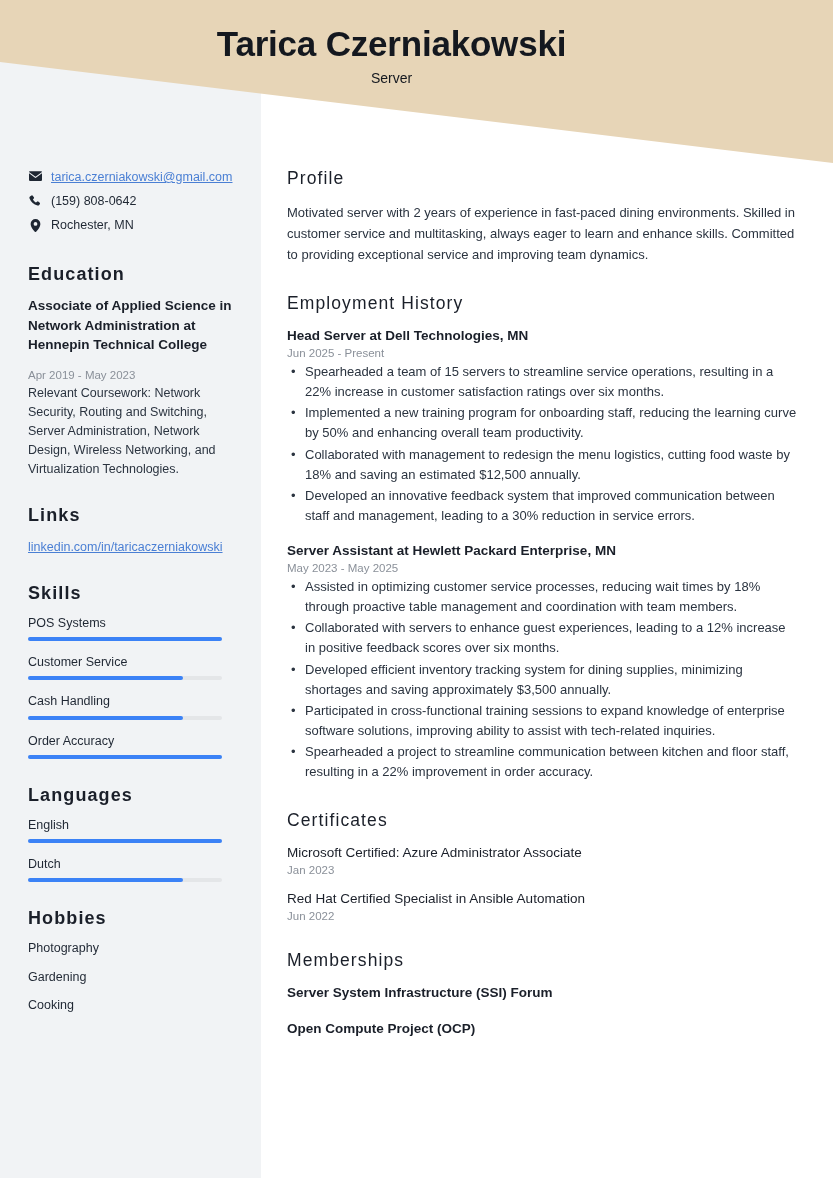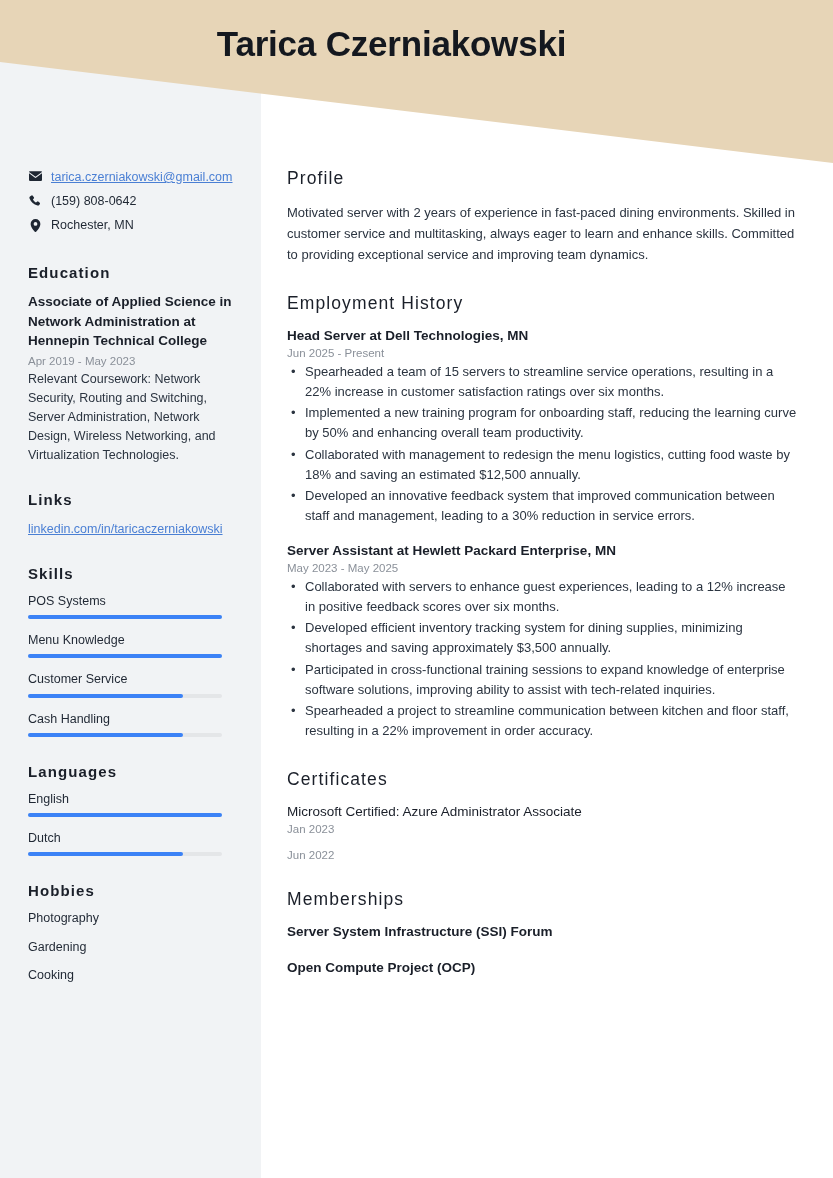--- a/index.html
+++ b/index.html
@@ -107,38 +107,38 @@
   }
   .contact-icon svg { display: block; fill: #1f2733; }
   .contact-link {
     color: #4a7fd4;
     text-decoration: underline;
     word-break: break-all;
   }
 
   
   .side-heading {
-    font-size: 15px;
+    font-size: 18px;
     font-weight: bold;
     color: #1a1f29;
     letter-spacing: 1.1px;
     margin-bottom: 11px;
   }
   .side-section { margin-bottom: 26px; }
 
   .edu-degree {
     font-size: 13.5px;
     font-weight: bold;
     color: #1a1f29;
     line-height: 1.45;
   }
   .edu-date {
     font-size: 11.5px;
     color: #8a9099;
-    margin-top: 4px;
+    margin-top: 14px;
     margin-bottom: 3px;
   }
   .edu-desc {
     font-size: 12.5px;
     color: #2b3440;
     line-height: 1.52;
   }
 
   .link-item {
     font-size: 12.5px;
@@ -255,20 +255,21 @@
 </head>
 <body>
 
 <div id="page">
 
   <div class="sidebar-bg"></div>
   <div class="header-shape"></div>
 
   <div class="header-text">
     <div class="name">Tarica Czerniakowski</div>
+    <div class="job-title">Server</div>
   </div>
 
   <div class="columns">
 
     <div class="sidebar">
 
       <div class="contact-list">
 
         <div class="contact-row">
           <span class="contact-icon">
@@ -316,35 +317,35 @@
       <div class="side-section">
         <div class="side-heading">Skills</div>
         <div>
           <div class="bar-item">
             <div class="bar-label">POS Systems</div>
             <div class="bar-track">
               <div class="bar-fill" style="width: 100%;"></div>
             </div>
           </div>
           <div class="bar-item">
-            <div class="bar-label">Menu Knowledge</div>
+            <div class="bar-label">Customer Service</div>
+            <div class="bar-track">
+              <div class="bar-fill" style="width: 80%;"></div>
+            </div>
+          </div>
+          <div class="bar-item">
+            <div class="bar-label">Cash Handling</div>
+            <div class="bar-track">
+              <div class="bar-fill" style="width: 80%;"></div>
+            </div>
+          </div>
+          <div class="bar-item">
+            <div class="bar-label">Order Accuracy</div>
             <div class="bar-track">
               <div class="bar-fill" style="width: 100%;"></div>
-            </div>
-          </div>
-          <div class="bar-item">
-            <div class="bar-label">Customer Service</div>
-            <div class="bar-track">
-              <div class="bar-fill" style="width: 80%;"></div>
-            </div>
-          </div>
-          <div class="bar-item">
-            <div class="bar-label">Cash Handling</div>
-            <div class="bar-track">
-              <div class="bar-fill" style="width: 80%;"></div>
             </div>
           </div>
         </div>
       </div>
 
       <div class="side-section">
         <div class="side-heading">Languages</div>
         <div>
           <div class="bar-item">
             <div class="bar-label">English</div>
@@ -390,35 +391,37 @@
             <li>Implemented a new training program for onboarding staff, reducing the learning curve by 50% and enhancing overall team productivity.</li>
             <li>Collaborated with management to redesign the menu logistics, cutting food waste by 18% and saving an estimated $12,500 annually.</li>
             <li>Developed an innovative feedback system that improved communication between staff and management, leading to a 30% reduction in service errors.</li>
           </ul>
         </div>
 
         <div class="job">
           <div class="job-heading">Server Assistant at Hewlett Packard Enterprise, MN</div>
           <div class="job-date">May 2023 - May 2025</div>
           <ul class="job-bullets">
+            <li>Assisted in optimizing customer service processes, reducing wait times by 18% through proactive table management and coordination with team members.</li>
             <li>Collaborated with servers to enhance guest experiences, leading to a 12% increase in positive feedback scores over six months.</li>
             <li>Developed efficient inventory tracking system for dining supplies, minimizing shortages and saving approximately $3,500 annually.</li>
             <li>Participated in cross-functional training sessions to expand knowledge of enterprise software solutions, improving ability to assist with tech-related inquiries.</li>
             <li>Spearheaded a project to streamline communication between kitchen and floor staff, resulting in a 22% improvement in order accuracy.</li>
           </ul>
         </div>
       </div>
 
       <div class="main-section">
         <div class="main-heading">Certificates</div>
         <div class="cert-item">
           <div class="cert-title">Microsoft Certified: Azure Administrator Associate</div>
           <div class="cert-date">Jan 2023</div>
         </div>
         <div class="cert-item">
+          <div class="cert-title">Red Hat Certified Specialist in Ansible Automation</div>
           <div class="cert-date">Jun 2022</div>
         </div>
       </div>
 
       <div class="main-section">
         <div class="main-heading">Memberships</div>
         <div class="membership-item">Server System Infrastructure (SSI) Forum</div>
         <div class="membership-item">Open Compute Project (OCP)</div>
       </div>
 

